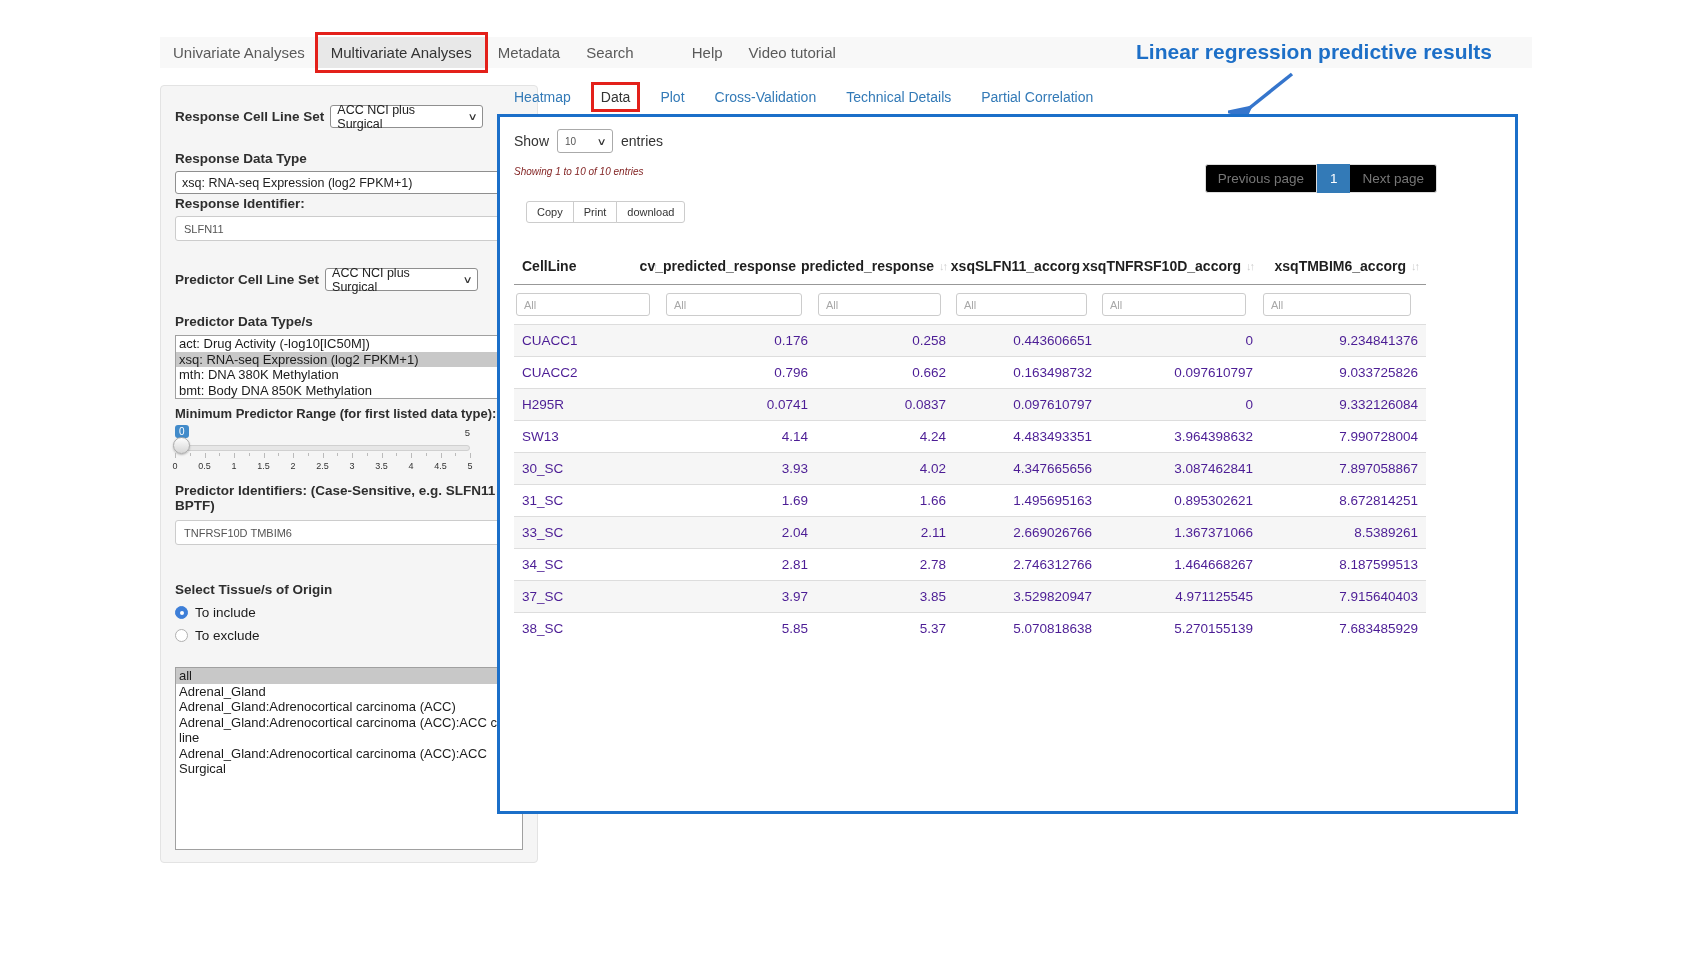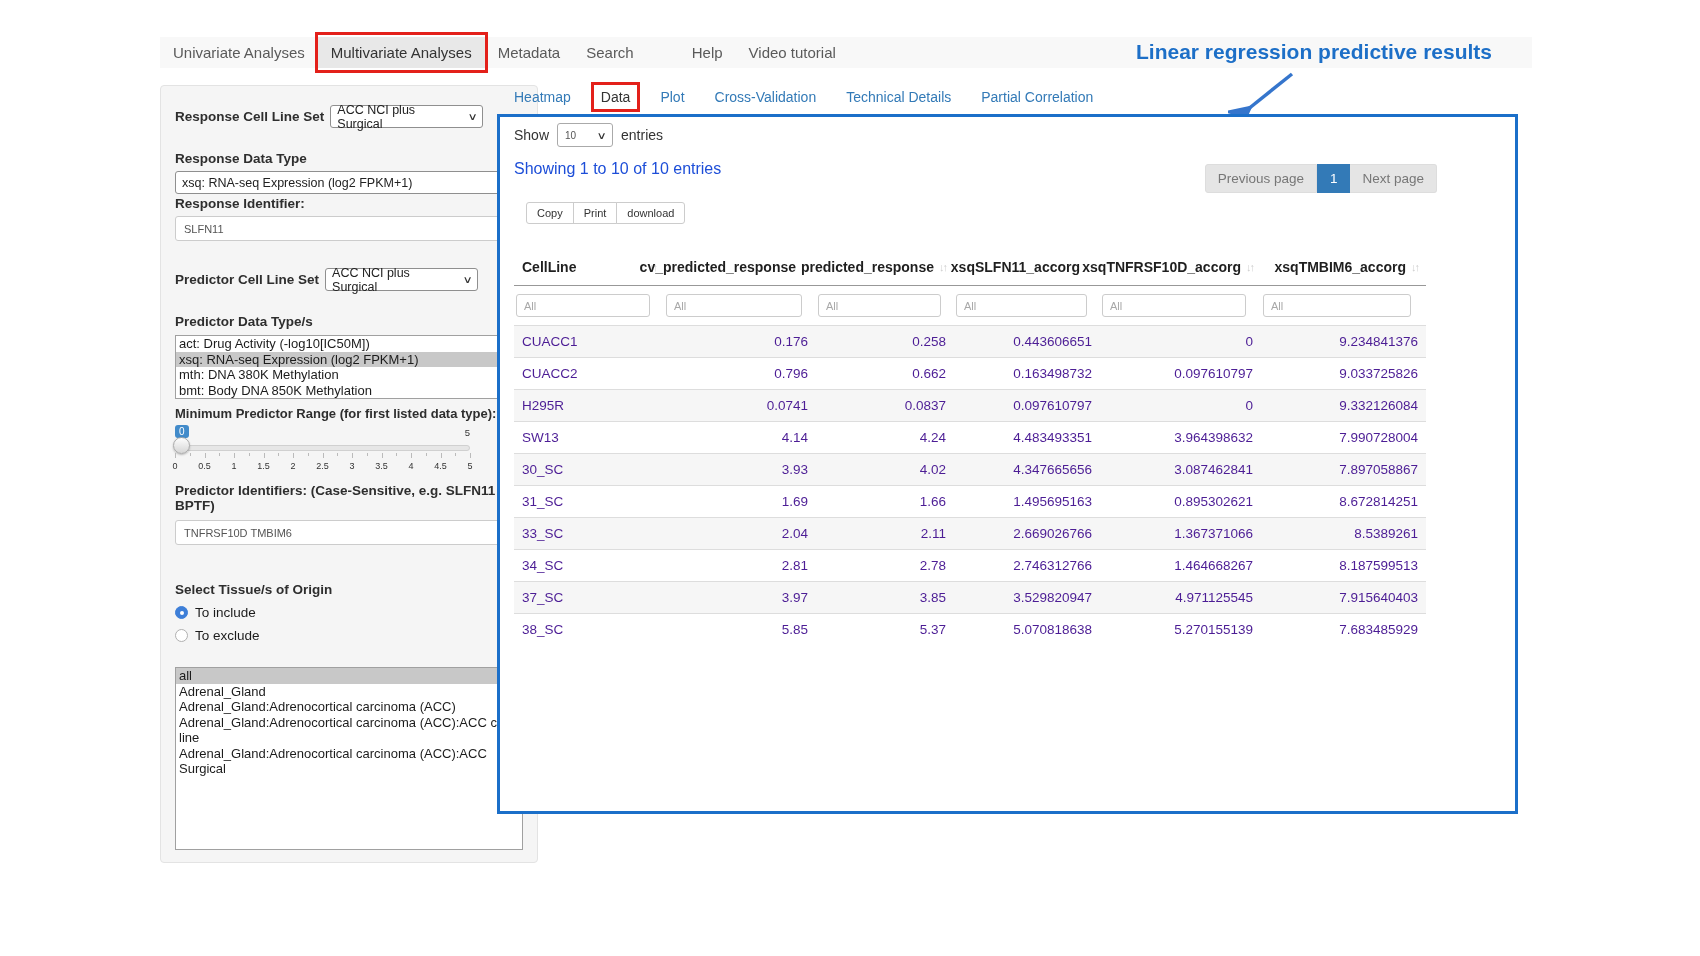--- a/index.html
+++ b/index.html
@@ -64,30 +64,30 @@
   .radio-lbl { font-size:13.5px; color:#1c1c1c; }
 
   
   .tabs { position:absolute; left:514px; top:89px; display:flex; align-items:center; gap:30px;
           font-size:14px; }
   .tab { color:#337ab7; cursor:pointer; position:relative; white-space:nowrap; }
   .tab.active { color:#333; }
 
   
   .panel { position:absolute; left:497px; top:114px; width:1021px; height:700px;
-           border:3px solid #1b6fc9; background:#fff; padding:6px 14px; }
+           border:3px solid #1b6fc9; background:#fff; padding:12px 14px; }
   .show-row { display:flex; align-items:center; gap:8px; font-size:14px; color:#333; }
   .show-select { display:inline-flex; align-items:center; justify-content:space-between;
                  width:56px; height:24px; border:1px solid #aaa; border-radius:3px;
                  background:#fff; padding:0 7px; cursor:pointer; }
   .show-select .val { font-size:10px; color:#555; }
   .show-select .caret { font-size:10px; color:#333; transform:scaleX(1.4); }
-  .info-text { margin-top:13px; font-size:16px; color:#1d4ed8; }
+  .info-text { margin-top:13px; font-size:10px; color:#7f1d1d;font-style:italic; }
   .pagination { position:absolute; top:47px; right:78px; display:flex; font-size:13.5px; }
-  .page-btn { border:1px solid #ddd; background:#e5e5e5; color:#777; padding:6px 12px; cursor:pointer; }
+  .page-btn { border:1px solid #ddd; background:#000000; color:#777; padding:6px 12px; cursor:pointer; }
   .page-btn.prev { border-radius:3px 0 0 3px; }
   .page-btn.next { border-radius:0 3px 3px 0; border-left:none; }
   .page-btn.current { background:#337ab7; border-color:#337ab7; color:#fff; }
   .dt-buttons { margin-top:24px; display:inline-flex; }
   .dt-btn { border:1px solid #ccc; background:#fff; color:#333; font-size:11px;
             padding:4px 10px; cursor:pointer; margin-left:-1px; }
   .dt-btn:first-child { margin-left:12px; border-radius:3px 0 0 3px; }
   .dt-btn:last-child { border-radius:0 3px 3px 0; }
 
   

